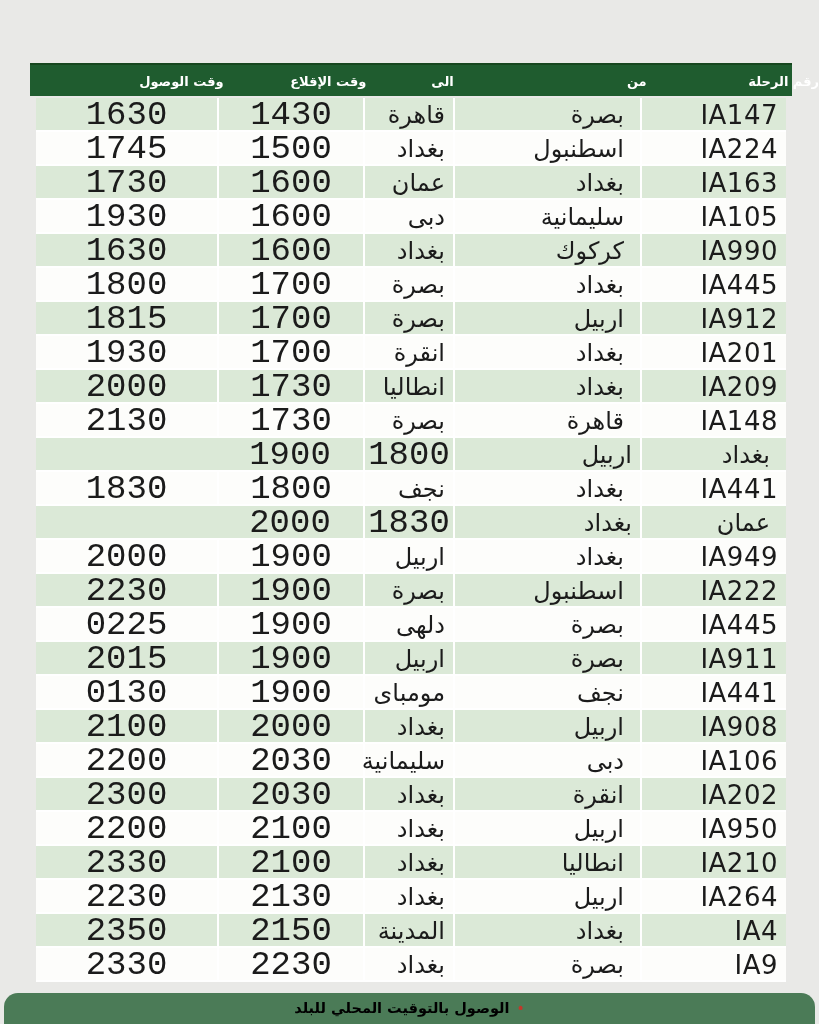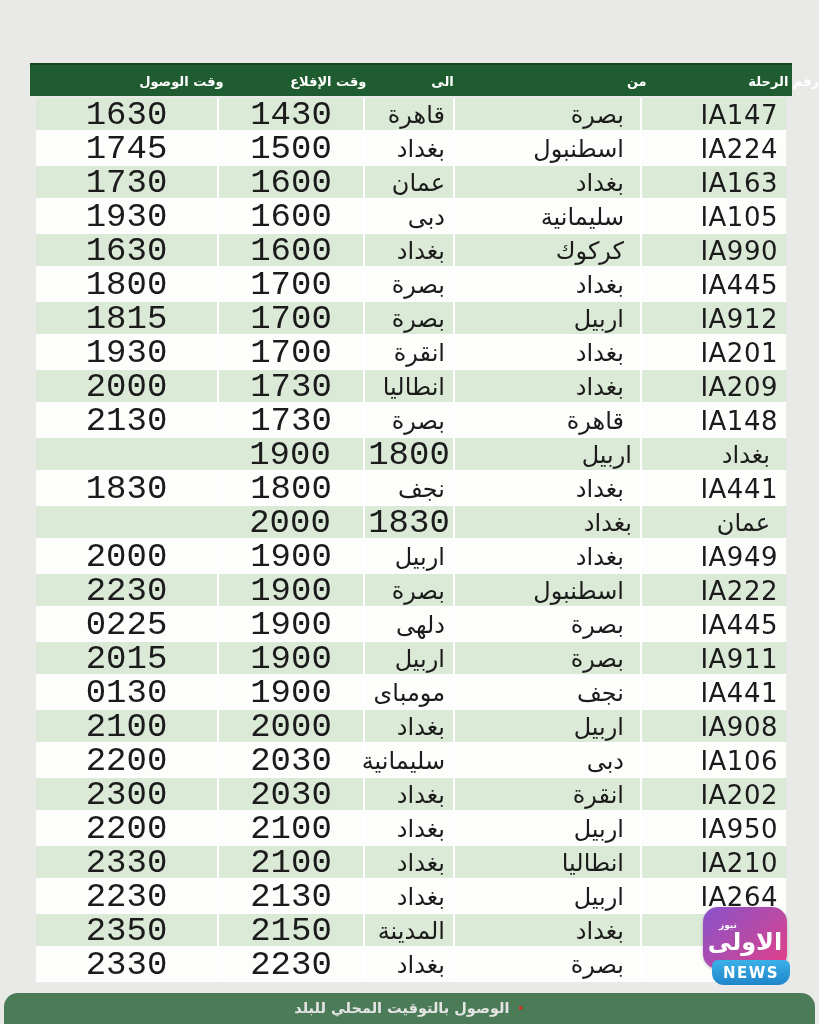--- a/index.html
+++ b/index.html
@@ -106,21 +106,21 @@
     direction: rtl;
     padding-top: 7px;
   }
   .footer-bullet {
     color: #c0392b;
     font-size: 14px;
     margin-left: 7px;
     line-height: 17px;
   }
   .footer-note {
-    color: #e5e5e5;
+    color: #000000;
     font-size: 14.5px;
     font-weight: bold;
     line-height: 17px;
   }
 
   
   .news-logo {
     position: absolute;
     left: 700px; top: 905px;
     width: 90px; height: 80px;
@@ -387,21 +387,14 @@
       <div class="cell c-dep">2230</div>
       <div class="cell c-arr">2330</div>
     </div>
   </div>
 
   <div class="footer-bar">
     <span class="footer-bullet">•</span>
     <span class="footer-note">الوصول بالتوقيت المحلي للبلد</span>
   </div>
 
-  <div class="news-logo">
-    <div class="logo-main">
-      <span class="logo-small">نيوز</span>
-      <span class="logo-arabic">الاولى</span>
-    </div>
-    <div class="logo-banner">NEWS</div>
-  </div>
 
 </div>
 
 </body></html>

